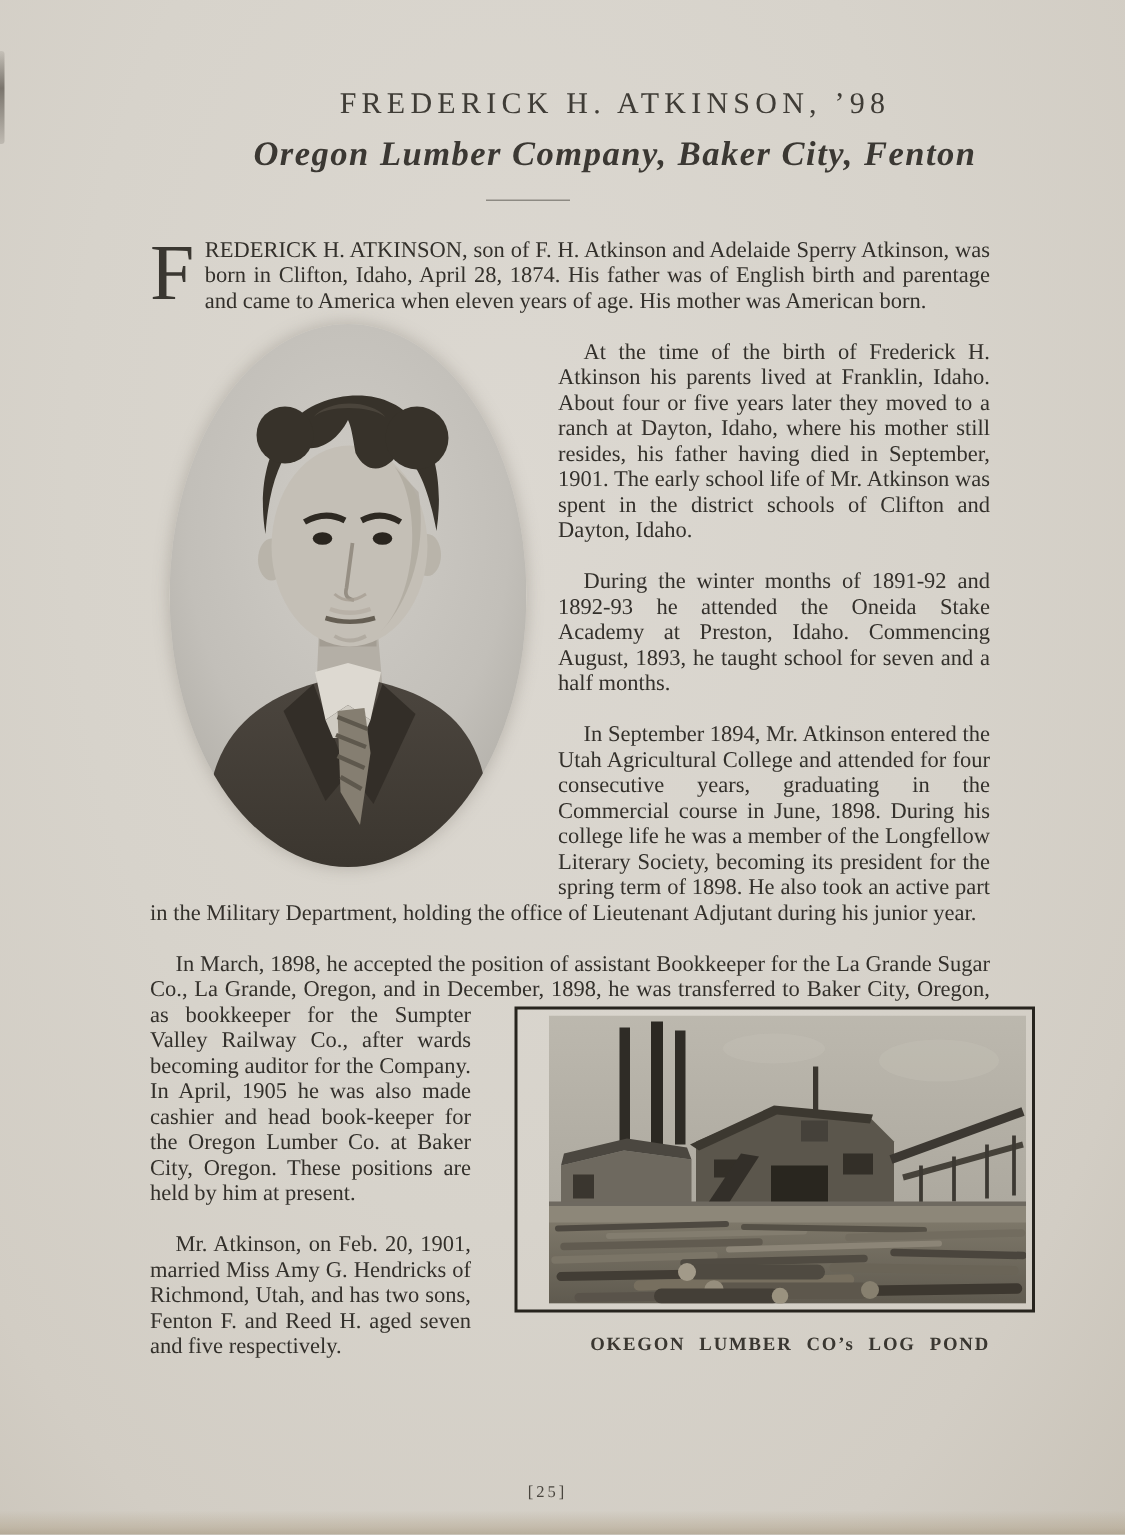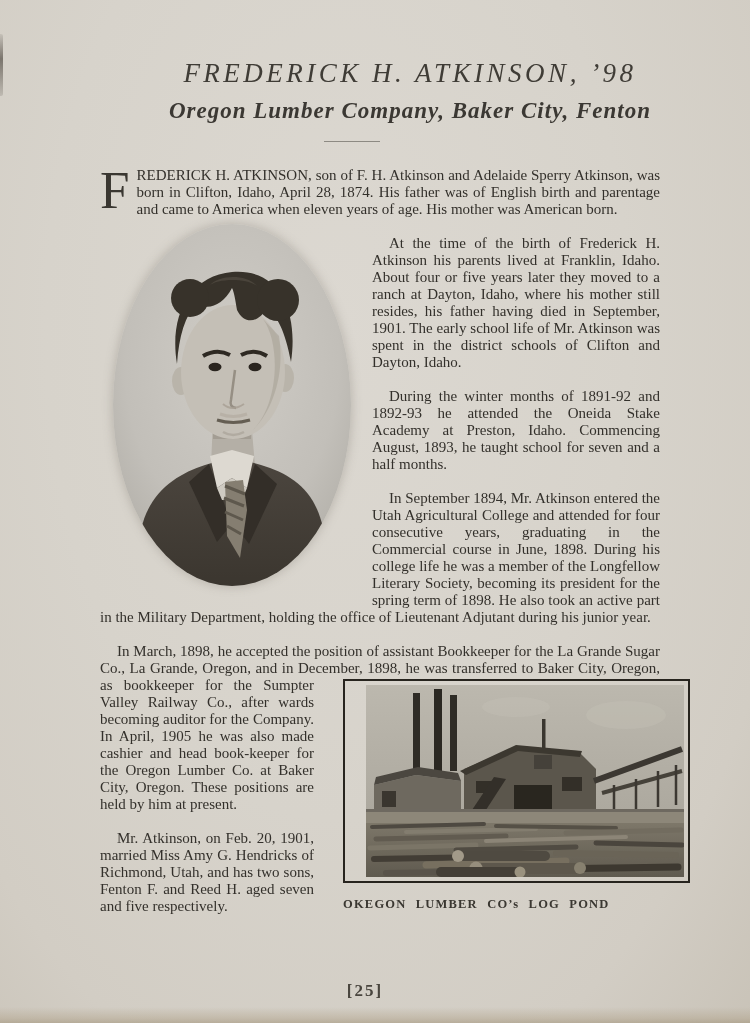--- a/index.html
+++ b/index.html
@@ -22,22 +22,21 @@
     background: linear-gradient(180deg, rgba(62,56,48,0.1), rgba(62,56,48,0.6) 40%, rgba(62,56,48,0.15));
     border-radius: 0 2px 2px 0;
   }
   .bottom-band {
     position: absolute; left: 0; bottom: 0; width: 750px; height: 16px;
     background: linear-gradient(180deg, rgba(182,168,144,0) 0%, rgba(176,162,138,0.45) 70%, rgba(160,146,120,0.55) 100%);
   }
 
   .headings { margin: 58px 0 0 70px; text-align: center; }
   .title {
-    font-style: italic;
-    font-size: 27px;
+    font-size: 20px;
     letter-spacing: 3.5px;
     color: #3f3c36;
     font-weight: 500;
   }
   .subtitle {
     margin-top: 9px;
     font-style: italic;
     font-weight: bold;
     font-size: 23px;
     letter-spacing: 1px;
@@ -93,32 +92,31 @@
     display: inline-block;
     line-height: 0;
   }
   .caption {
     margin-top: 14px;
     font-size: 12.5px;
     font-weight: bold;
     letter-spacing: 1.2px;
     word-spacing: 5px;
     color: #3a3731;
-    text-align: left;
+    text-align: right;
     line-height: 15px;
   }
 
   .pageno {
     position: absolute;
     left: 0; right: 20px; bottom: 22px;
     text-align: center;
-    font-size: 17px;
+    font-size: 11px;
     letter-spacing: 2px;
     color: #49453e;
-    font-weight: bold;
   }
 </style>
 </head>
 <body>
 
 <div class="page">
   <div class="edge-sliver"></div>
 
   <div class="headings">
     <div class="title">FREDERICK H. ATKINSON, ’98</div>

